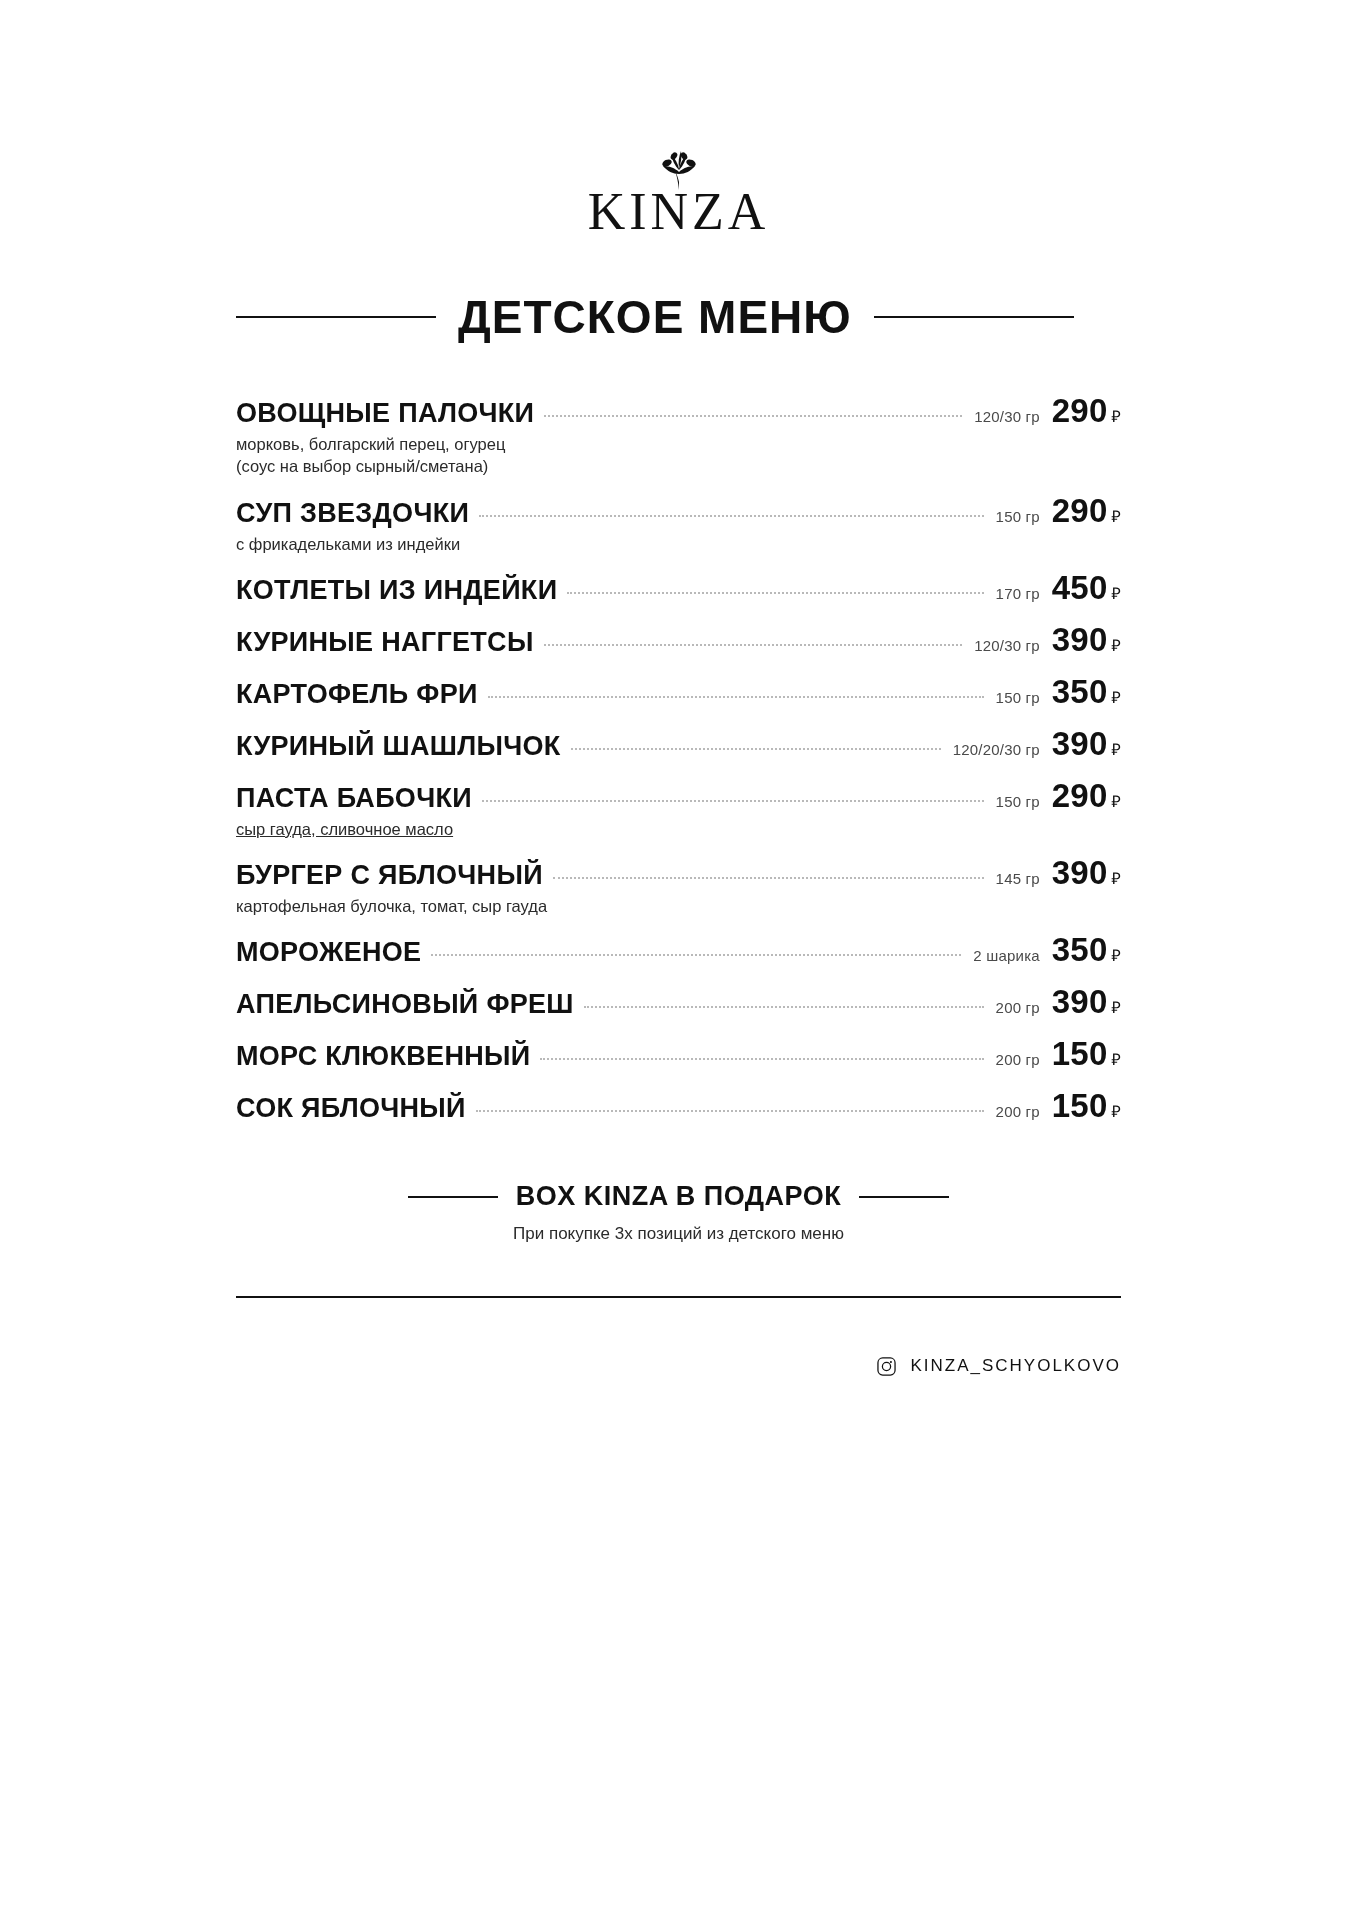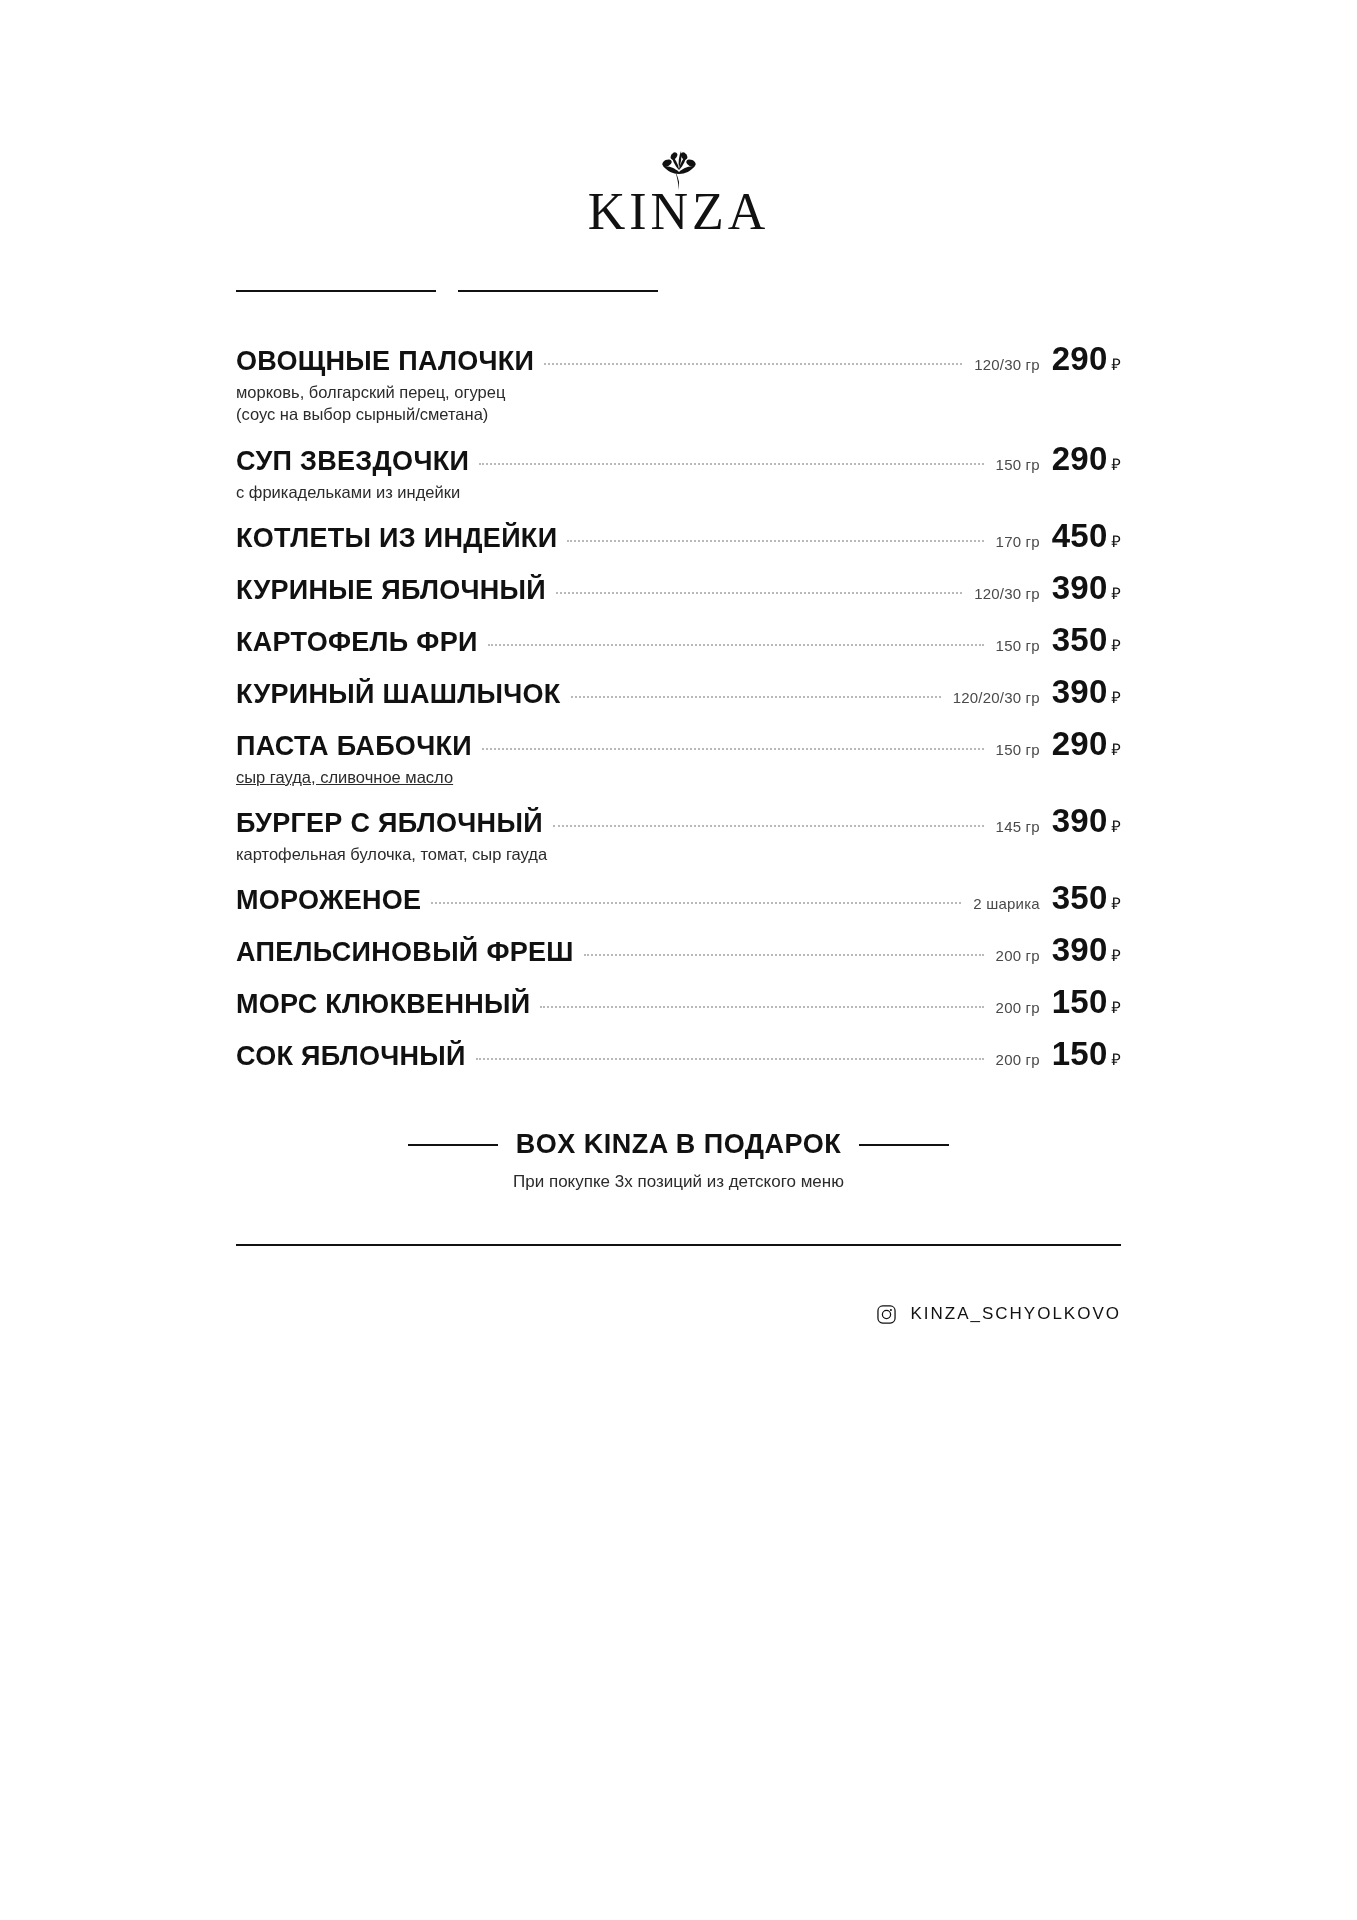--- a/index.html
+++ b/index.html
@@ -187,20 +187,21 @@
         <ellipse cx="38" cy="13" rx="5" ry="3.2" transform="rotate(25 38 13)"></ellipse>
         <ellipse cx="21" cy="6" rx="4" ry="2.8" transform="rotate(-55 21 6)"></ellipse>
         <ellipse cx="31" cy="6" rx="4" ry="2.8" transform="rotate(55 31 6)"></ellipse>
       </g>
     </svg>
     <div class="logo-word">KINZA</div>
   </div>
 
   <div class="title-row">
     <div class="rule"></div>
+    <div class="menu-title">ДЕТСКОЕ МЕНЮ</div>
     <div class="rule"></div>
   </div>
 
   <div class="menu-list" id="menu-list">
       <div class="menu-item">
         <div class="item-line">
           <span class="item-name">ОВОЩНЫЕ ПАЛОЧКИ</span>
           <span class="dots"></span>
           <span class="item-weight">120/30 гр</span>
           <span class="item-price"><span>290</span><span class="cur">₽</span></span>
@@ -220,21 +221,21 @@
       <div class="menu-item">
         <div class="item-line">
           <span class="item-name">КОТЛЕТЫ ИЗ ИНДЕЙКИ</span>
           <span class="dots"></span>
           <span class="item-weight">170 гр</span>
           <span class="item-price"><span>450</span><span class="cur">₽</span></span>
         </div>
       </div>
       <div class="menu-item">
         <div class="item-line">
-          <span class="item-name">КУРИНЫЕ ЯБЛОЧНЫЙ</span>
+          <span class="item-name">КУРИНЫЕ НАГГЕТСЫ</span>
           <span class="dots"></span>
           <span class="item-weight">120/30 гр</span>
           <span class="item-price"><span>390</span><span class="cur">₽</span></span>
         </div>
       </div>
       <div class="menu-item">
         <div class="item-line">
           <span class="item-name">КАРТОФЕЛЬ ФРИ</span>
           <span class="dots"></span>
           <span class="item-weight">150 гр</span>

